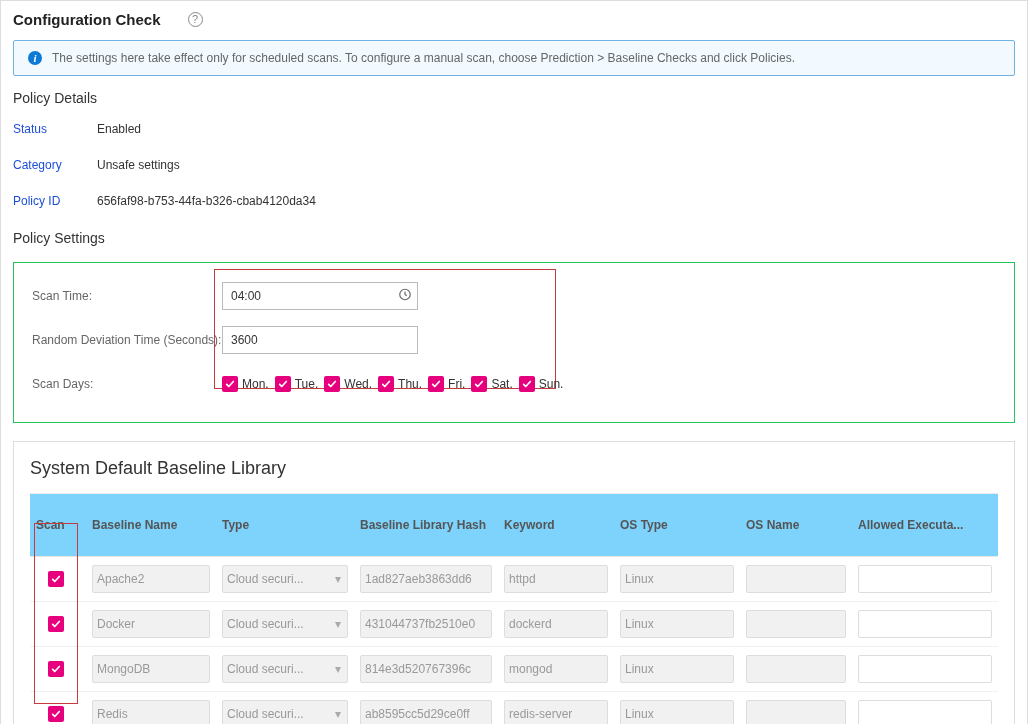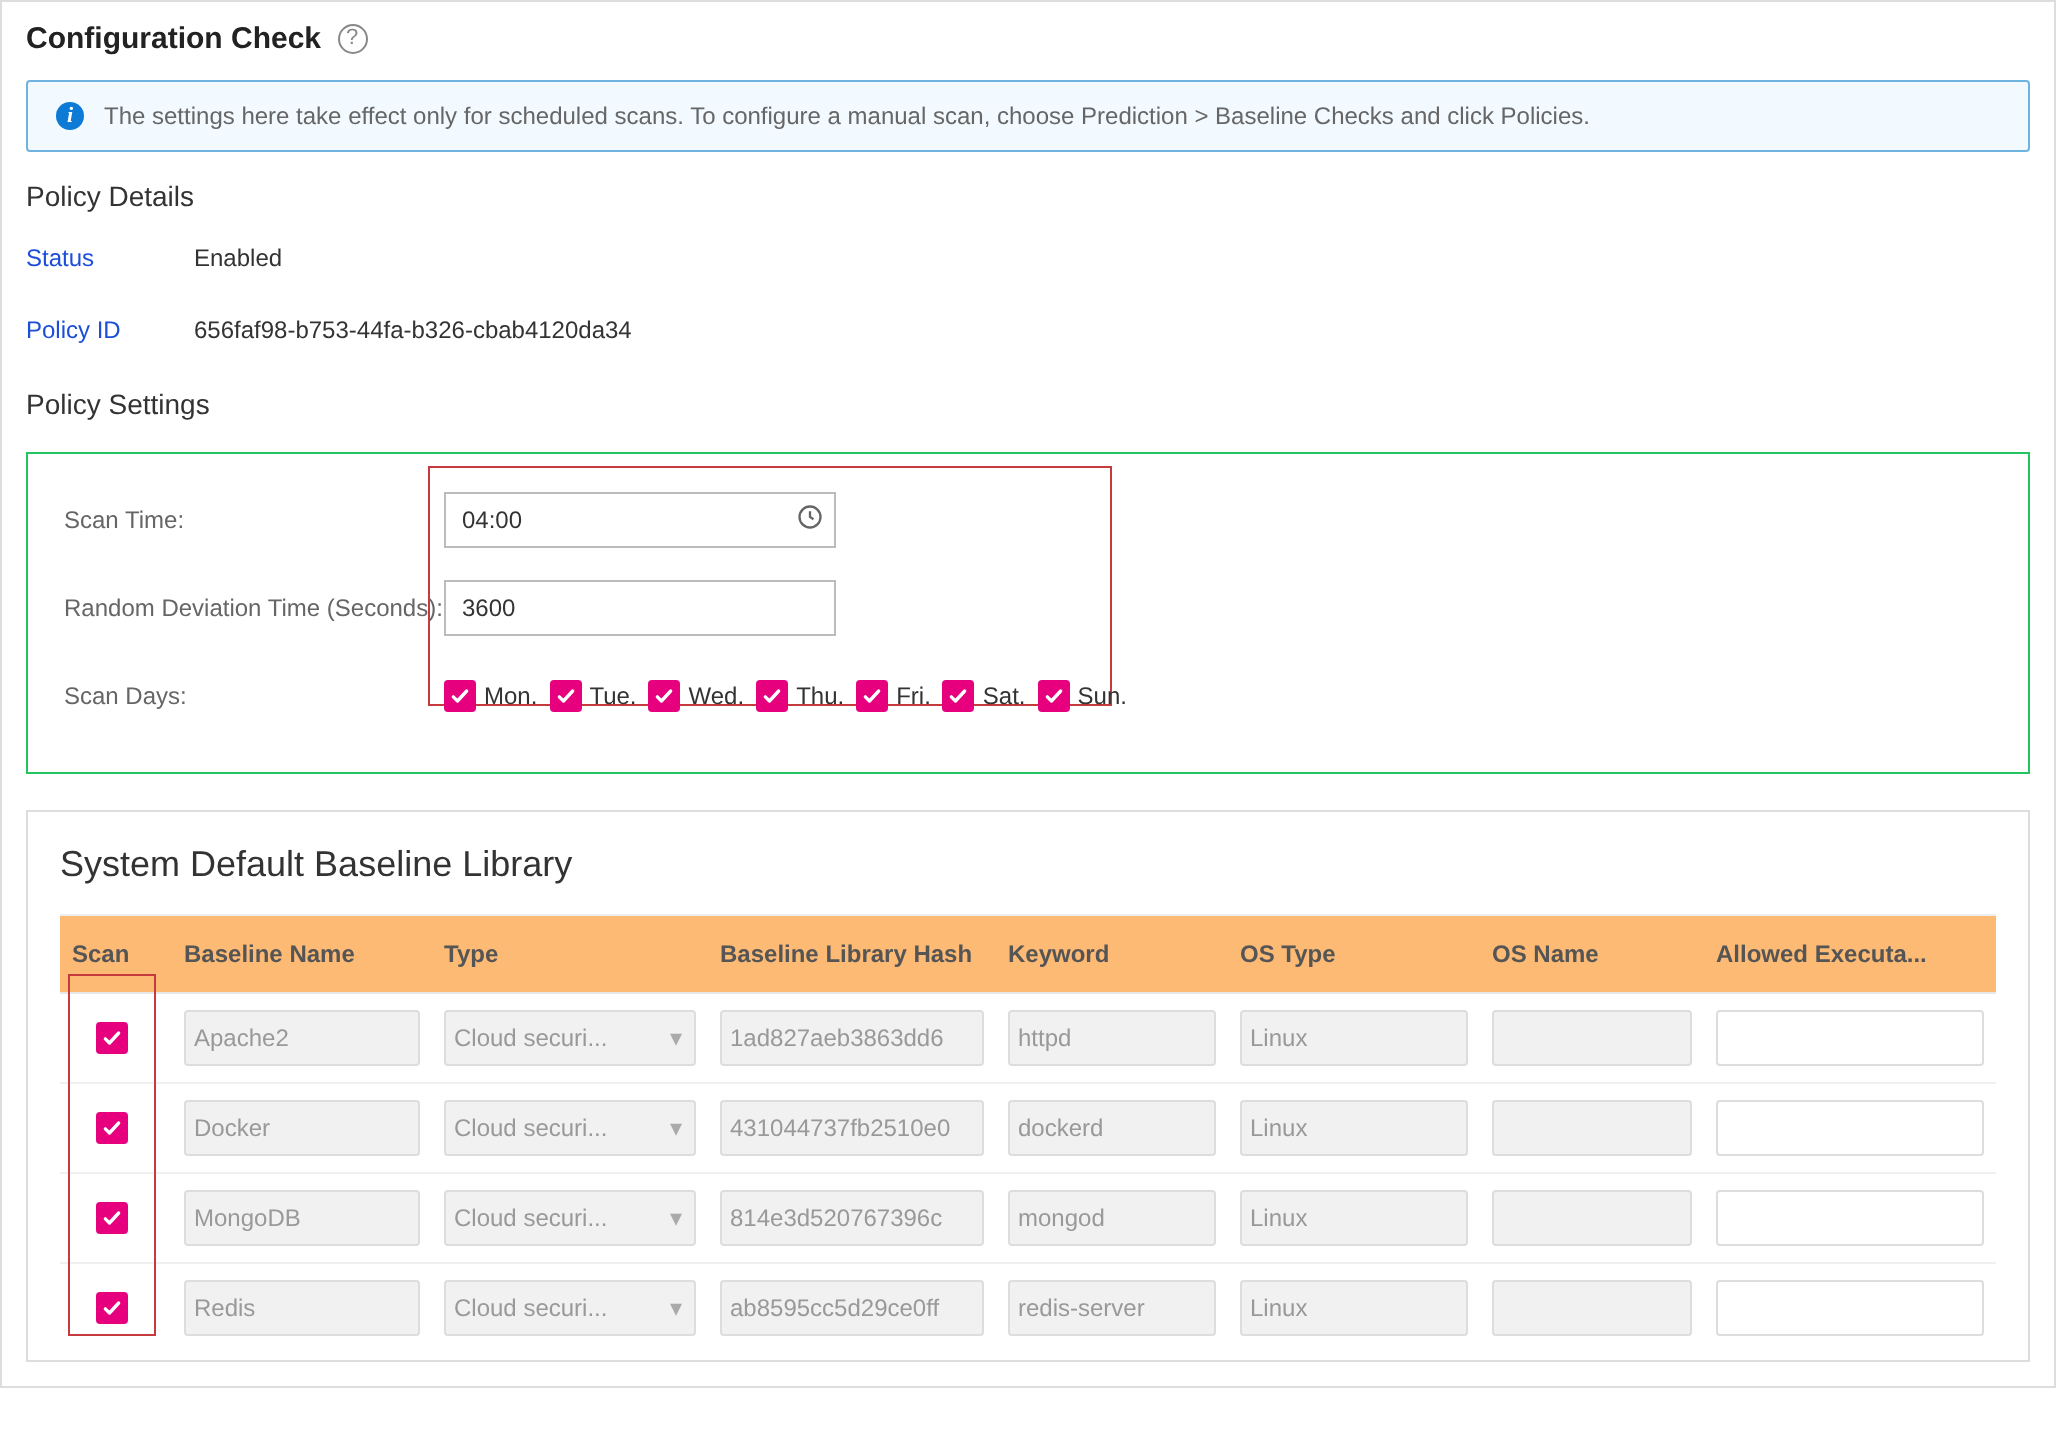--- a/index.html
+++ b/index.html
@@ -15,20 +15,21 @@
     border: 1px solid #ddd;
     padding: 4px 12px 12px 12px;
   }
   .page-title {
     display: flex;
     align-items: center;
     font-size: 15px;
     font-weight: bold;
     color: #222;
     padding: 6px 0 12px 0;
+    gap: 19px;
   }
   .help-circle {
     margin-left: 8px;
     width: 15px; height: 15px;
     border: 1px solid #888;
     border-radius: 50%;
     color: #888;
     font-size: 11px;
     text-align: center;
     line-height: 13px;
@@ -110,23 +111,23 @@
     border:1px solid #ddd;
     padding:16px 16px 4px 16px;
   }
   .lib-heading { font-size:18px; color:#333; margin-bottom:14px; }
   table { width:100%; border-collapse:collapse; table-layout:fixed; }
   th {
     text-align:left;
     font-weight:bold;
     font-size:12px;
     color:#555;
-    padding:12px 6px;
+    padding:24px 6px;
     border-bottom:1px solid #e7e7e7;
-    background:#fdba74;
+    background:#7dd3fc;
     border-top:1px solid #eee;
     white-space:nowrap; overflow:hidden; text-overflow:ellipsis;
   }
   td {
     padding:8px 6px;
     border-bottom:1px solid #f0f0f0;
     vertical-align:middle;
   }
   tr:last-child td { border-bottom:none; }
   .col-scan   { width:56px; }
@@ -171,20 +172,24 @@
   <div class="info-banner">
     <span class="info-icon">i</span>
     <span>The settings here take effect only for scheduled scans. To configure a manual scan, choose Prediction &gt; Baseline Checks and click Policies.</span>
   </div>
 
   <div class="section-heading">Policy Details</div>
 
   <div class="detail-row">
     <div class="detail-label">Status</div>
     <div class="detail-value">Enabled</div>
+  </div>
+  <div class="detail-row">
+    <div class="detail-label">Category</div>
+    <div class="detail-value">Unsafe settings</div>
   </div>
   <div class="detail-row">
     <div class="detail-label">Policy ID</div>
     <div class="detail-value">656faf98-b753-44fa-b326-cbab4120da34</div>
   </div>
 
   <div class="section-heading">Policy Settings</div>
 
   <div class="settings-box">
     <div class="highlight-box hl-settings"></div>

